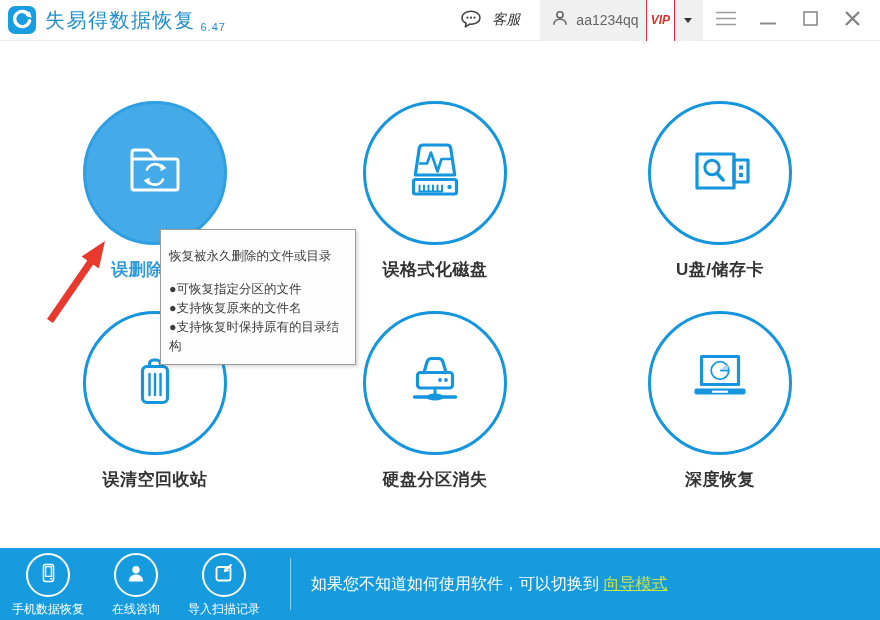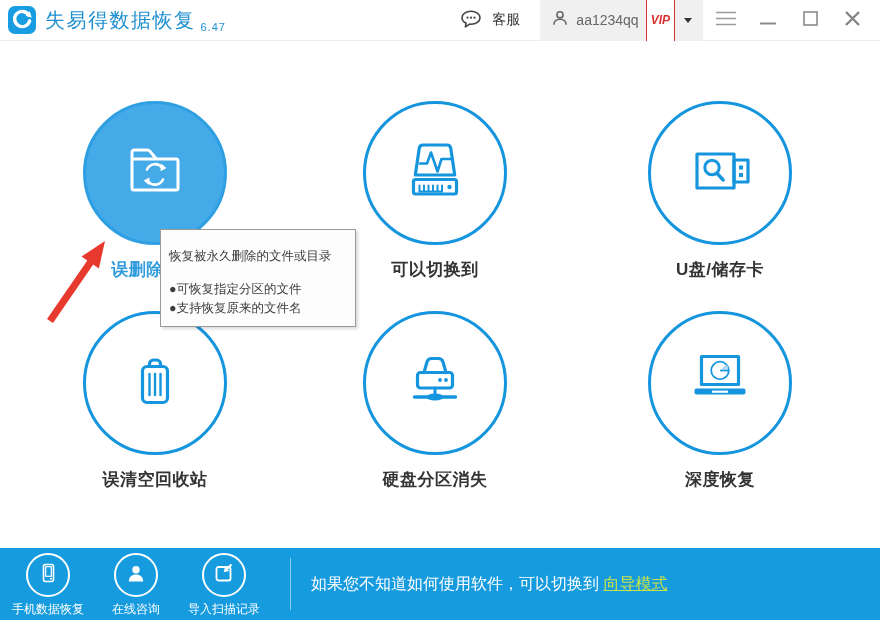--- a/index.html
+++ b/index.html
@@ -8,21 +8,21 @@
     font-family:"Liberation Sans","DejaVu Sans",sans-serif;
     -webkit-font-smoothing:antialiased;
   }
   
   .titlebar{height:40px;display:flex;align-items:center;background:#fff;border-bottom:1px solid #ececec;}
   .logo{width:28px;height:28px;border-radius:7px;background:#189CE2;margin-left:8px;
         display:flex;align-items:center;justify-content:center;flex:0 0 auto;}
   .app-title{margin-left:9px;font-size:20px;color:#1F8FD0;letter-spacing:1.5px;white-space:nowrap;text-align:center;}
   .app-version{font-size:11px;color:#1F8FD0;margin:13px 0 0 5px;letter-spacing:1px;}
   .tb-spacer{flex:1;}
-  .service{display:flex;align-items:center;gap:10px;font-size:14px;color:#333;margin-right:20px;cursor:pointer;}
+  .service{display:flex;align-items:center;gap:10px;font-size:14px;color:#333;margin-right:20px;cursor:pointer;font-style:italic;}
   .user-box{height:56px;background:#F0F0F0;display:flex;align-items:center;padding:0 11px;gap:7px;cursor:pointer;}
   .username{font-size:14px;color:#666;}
   .vip{border:1px solid #D93030;color:#D93030;font-weight:bold;font-style:italic;font-size:12px;
        border-radius:3px;padding:18px 4px;line-height:16px;background:#fff;}
   .caret{width:0;height:0;border-left:4.5px solid transparent;border-right:4.5px solid transparent;
          border-top:5.5px solid #333;margin-left:2px;}
   .win-controls{display:flex;align-items:center;margin:0 7px 0 2px;}
   .wc-btn{width:42px;height:40px;display:flex;align-items:center;justify-content:center;cursor:pointer;}
   
   .main{position:relative;height:507px;background:#fff;}
@@ -148,21 +148,21 @@
           <svg width="76" height="76" viewBox="0 0 76 76" fill="none" stroke="#1595DE" stroke-width="3.2" stroke-linejoin="round" stroke-linecap="round">
             <path d="M26 12h24q3.2 0 3.7 3.1l4 26.9h-39.4l4-26.9q.5-3.1 3.7-3.1z"></path>
             <polyline points="23 30.5 30 30.5 34 19.5 40.5 38.5 44.5 26 54 26" stroke-width="2.6"></polyline>
             <rect x="16.5" y="46.5" width="43" height="14.5" rx="2"></rect>
             <path d="M22.5 52.5v6M27 52.5v6M31.5 52.5v6M36 52.5v6M40.5 52.5v6M45 52.5v6" stroke-width="2"></path>
             <path d="M22.5 58.5h22.5" stroke-width="2"></path>
             <circle cx="52.5" cy="54" r="2.2" fill="#1595DE" stroke="none"></circle>
           </svg>
         </span>
       </div>
-      <div class="f-label">可以切换到</div>
+      <div class="f-label">误格式化磁盘</div>
     </div>
 
     <div class="feature">
       <div class="circle">
         <span>
           <svg width="76" height="76" viewBox="0 0 76 76" fill="none" stroke="#1595DE" stroke-width="3.2" stroke-linejoin="round" stroke-linecap="round">
             <rect x="15" y="21" width="37" height="34"></rect>
             <rect x="52" y="27" width="14" height="22"></rect>
             <rect x="57" y="32.5" width="4" height="4" fill="#1595DE" stroke="none"></rect>
             <rect x="57" y="40" width="4" height="4" fill="#1595DE" stroke="none"></rect>
@@ -218,20 +218,21 @@
         </span>
       </div>
       <div class="f-label">深度恢复</div>
     </div>
   </div>
 
   <div class="tooltip">
     <div class="tt-title">恢复被永久删除的文件或目录</div>
     <div class="tt-line">●可恢复指定分区的文件</div>
     <div class="tt-line">●支持恢复原来的文件名</div>
+    <div class="tt-line">●支持恢复时保持原有的目录结构</div>
   </div>
 
   <svg class="red-arrow" width="80" height="100" viewBox="0 0 80 100">
     <polygon points="65,10 58.9,37.4 53.2,33.5 13,92 7,88 47.3,29.4 41.6,25.5" fill="#E8392F"></polygon>
   </svg>
 </div>
 
 <div class="footer">
 
   <div class="f-action first">

